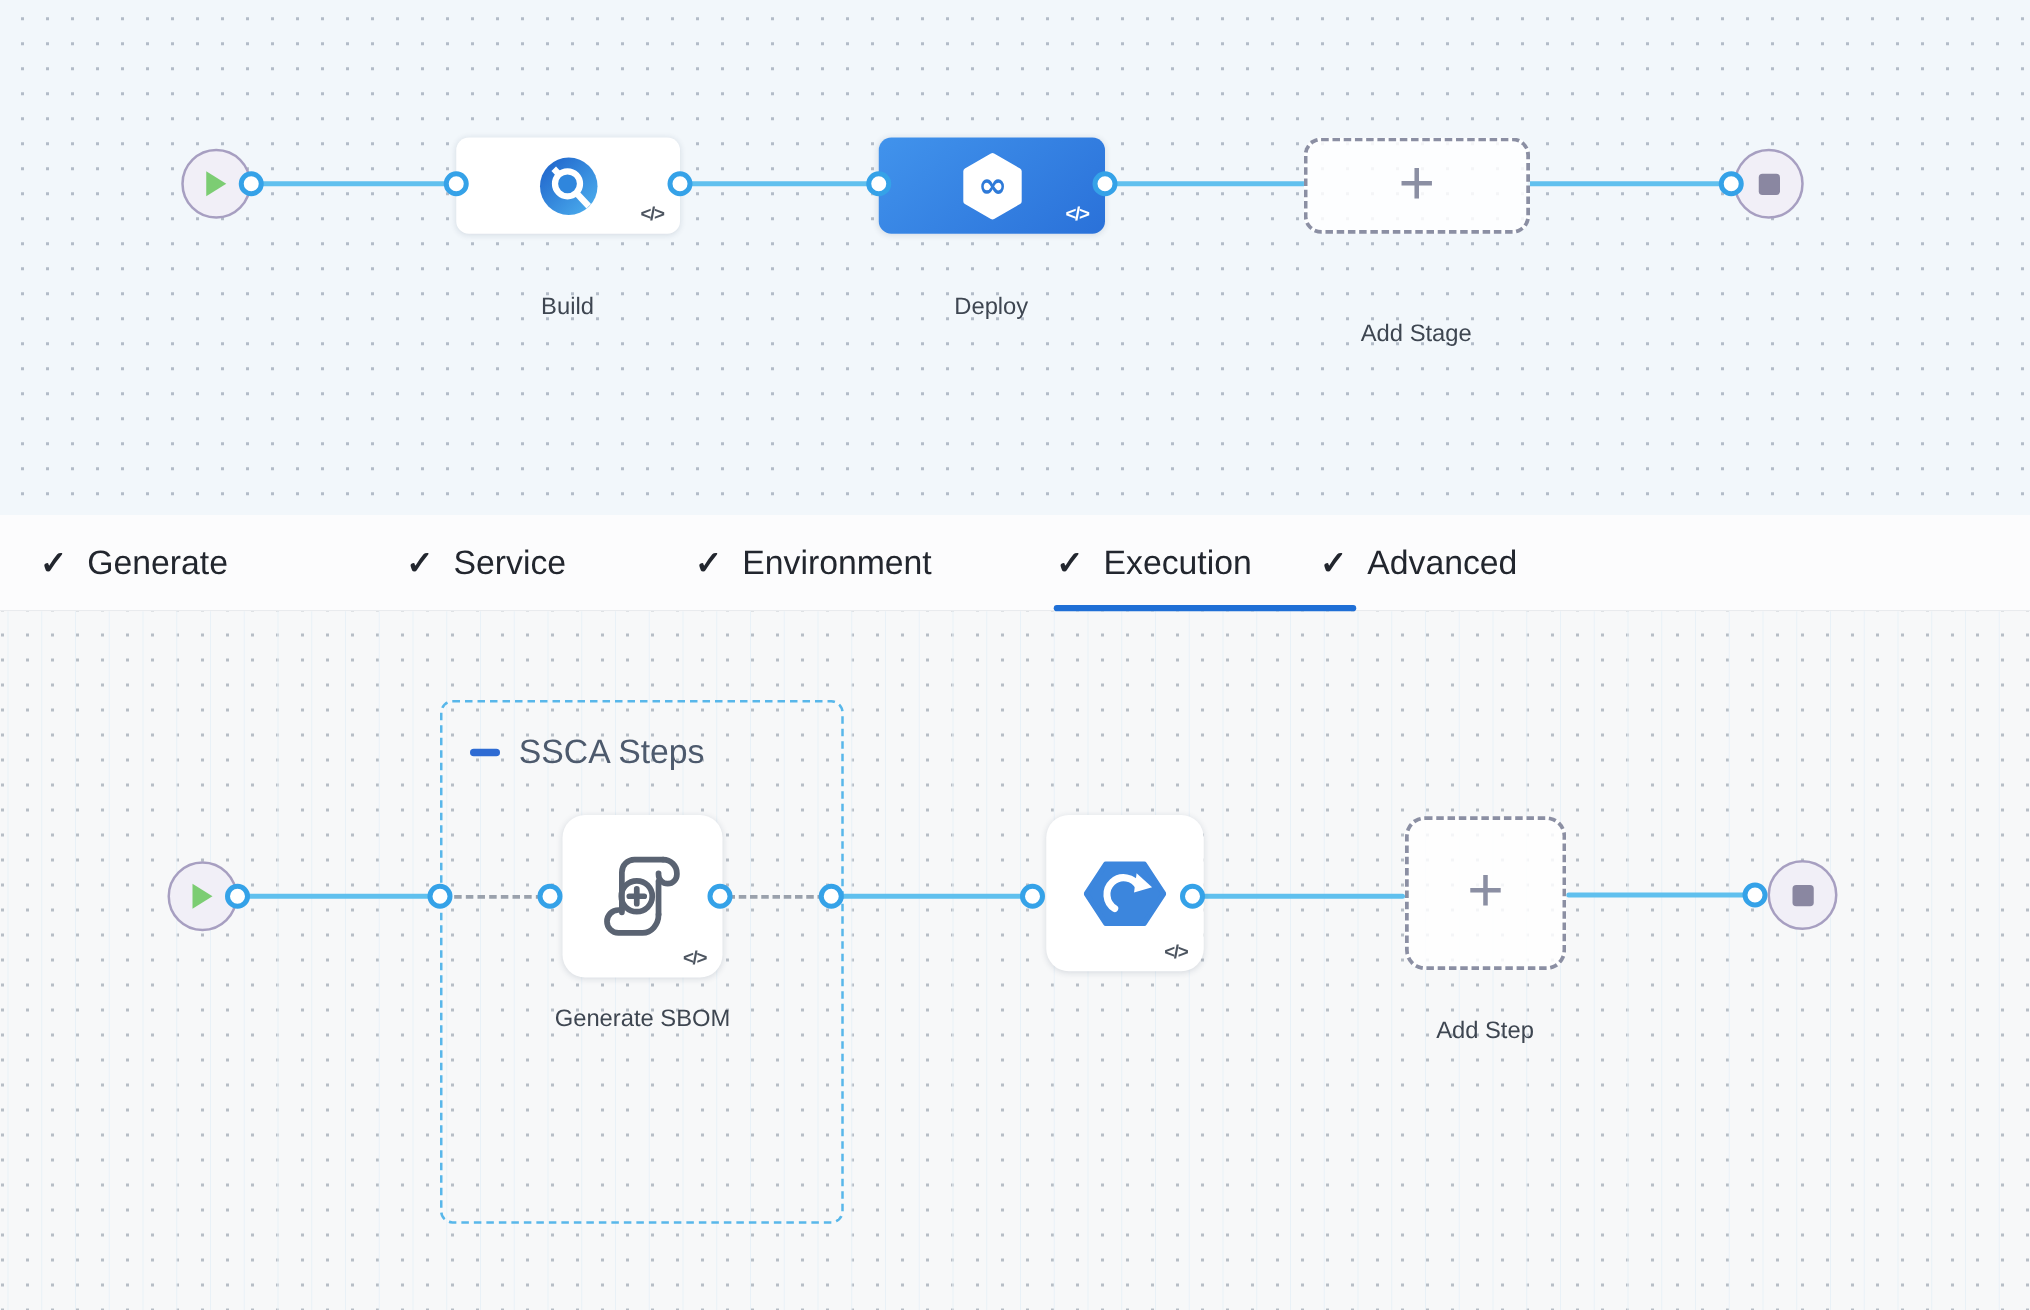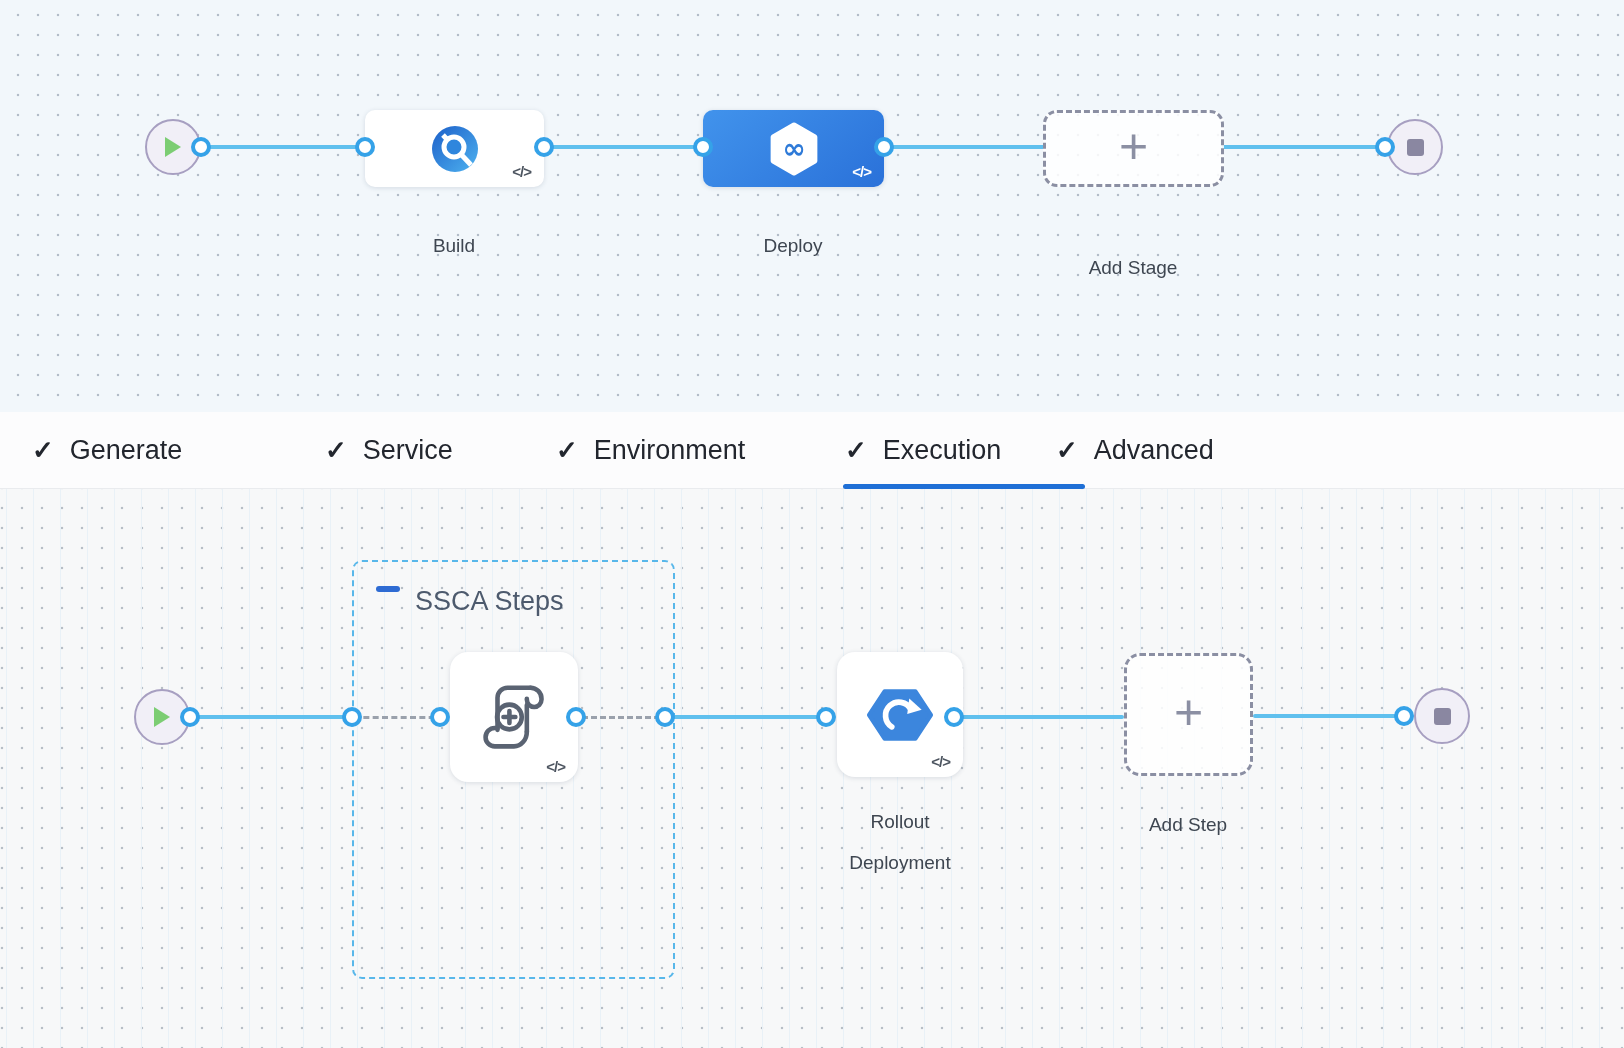--- a/index.html
+++ b/index.html
@@ -52,21 +52,21 @@
   .tab .check{font-size:26px;font-weight:700;color:#22262e;}
   .tab .tlabel{font-size:27px;color:#22262e;}
   .tab.active .tlabel{font-weight:400;}
   .tab-underline{position:absolute;left:843px;top:484px;width:242px;height:5px;
     background:#1f6fd6;border-radius:3px;z-index:3;}
 
   
   .group{position:absolute;left:352px;top:71px;width:323px;height:419px;
     border:2px dashed #58b7ea;border-radius:10px;box-sizing:border-box;z-index:1;}
   .group-header{position:absolute;left:22px;top:24px;display:flex;
-    align-items:flex-start;gap:15px;}
+    align-items:center;gap:15px;}
   .collapse-bar{width:24px;height:6px;background:#2e6bd3;border-radius:3px;}
   .group-title{font-size:27px;color:#4d5a6d;}
 </style>
 </head>
 <body>
 
 <div class="screen">
 
   <div class="canvas-top">
 
@@ -211,17 +211,17 @@
     </div>
 
     <div class="add-dashed" style="left:1124px;top:164px;width:129px;height:123px;border-radius:16px;">
       <span class="plus">+</span>
     </div>
 
     <div class="endpoint" style="left:1414px;top:199px;">
       <div class="stop-square"></div>
     </div>
 
-    <div class="node-label" style="left:820px;top:312px;width:160px;line-height:41px;">Rollout Deployment</div>
+    <div class="node-label" style="left:394px;top:312px;width:240px;">Generate SBOM</div>
     <div class="node-label" style="left:1088px;top:310px;width:200px;margin-top:11px;">Add Step</div>
   </div>
 
 </div>
 
 </body></html>

